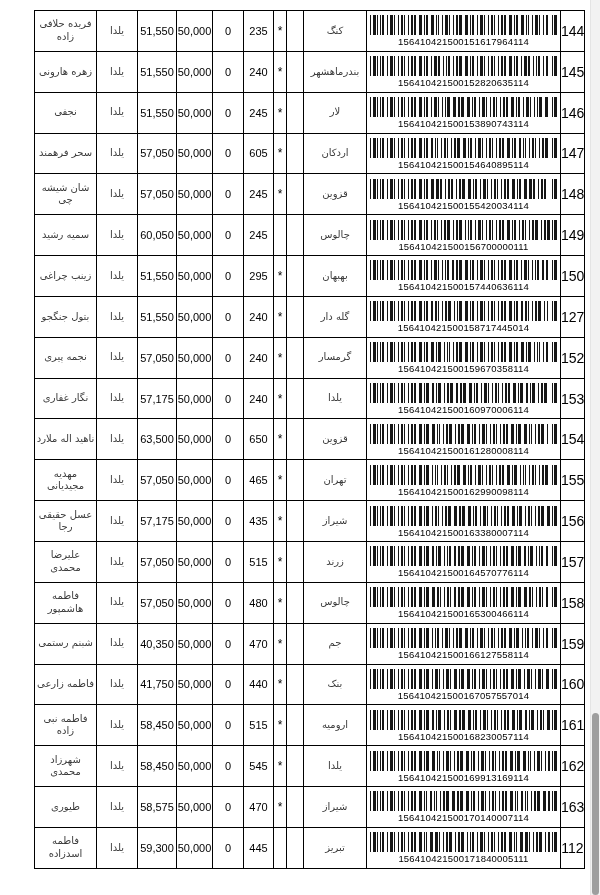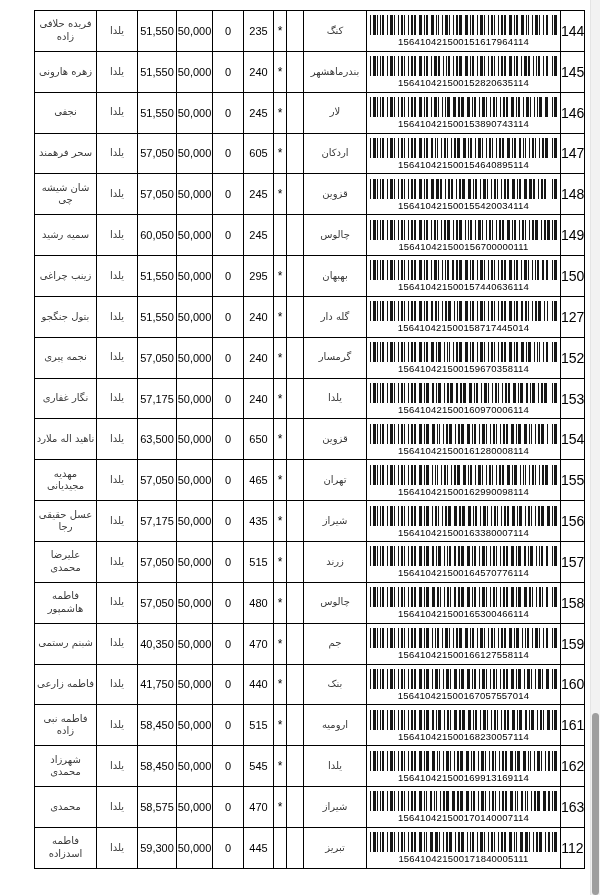--- a/index.html
+++ b/index.html
@@ -1437,21 +1437,21 @@
                 <rect x="178" y="0" width="2" height="20" fill="#161616"></rect>
                 <rect x="182" y="0" width="1" height="20" fill="#161616"></rect>
                 <rect x="184" y="0" width="3" height="20" fill="#161616"></rect>
               </svg>
             </div>
             <div class="bar-num">156410421500169913169114</div>
           </td>
           <td class="rowno">162</td>
         </tr>
         <tr>
-          <td class="fa">محمدی</td>
+          <td class="fa">طیوری</td>
           <td class="fa">یلدا</td>
           <td class="num amount">58,575</td>
           <td class="num base">50,000</td>
           <td class="num">0</td>
           <td class="num">470</td>
           <td class="star-cell">*</td>
           <td></td>
           <td class="fa">شیراز</td>
           <td class="barcode-cell">
             <div class="bars">

